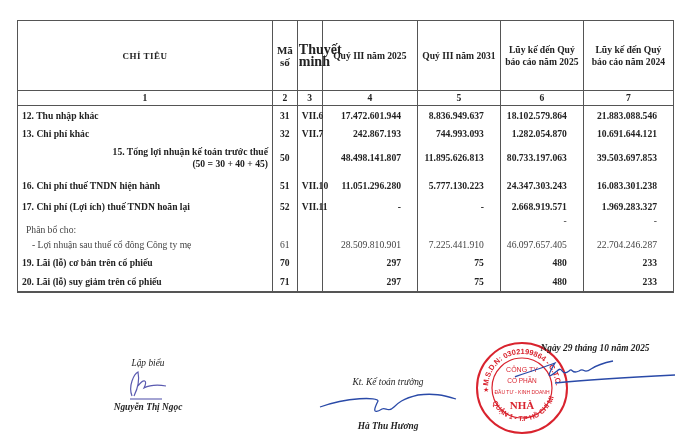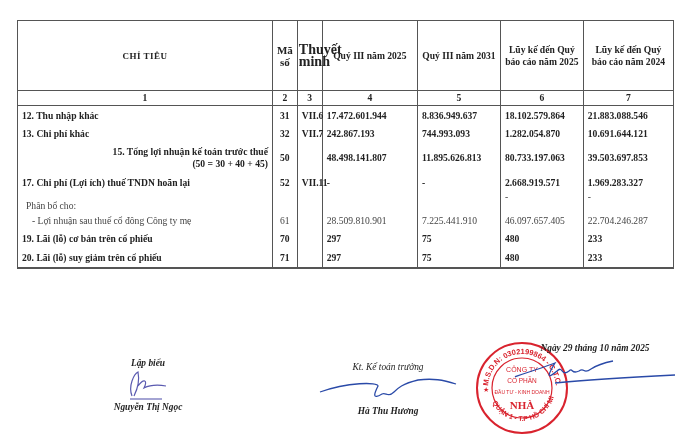--- a/index.html
+++ b/index.html
@@ -5,21 +5,21 @@
   html, body { margin:0; padding:0; background:#ffffff; }
   body { width:690px; height:441px; position:relative; overflow:hidden;
          font-family:"Liberation Serif","DejaVu Serif",serif; color:#222; }
   .sheet { position:absolute; left:17px; top:20px; width:657px; }
   table.fs { border-collapse:collapse; width:657px; table-layout:fixed; font-size:9.6px;font-family:Liberation Serif, serif; }
   table.fs th, table.fs td { border-left:1px solid #555; border-right:1px solid #555; padding:0 4px; }
   table.fs thead th { border:1px solid #555; font-weight:bold; text-align:center; line-height:12px; }
   table.fs thead tr.hdr th { height:35px; }
   table.fs thead tr.idx th { height:14px; }
   table.fs tbody td { height:18px; vertical-align:middle; font-weight:bold; }
-  table.fs tbody td.num { text-align:left; padding-right:6px; }
+  table.fs tbody td.num { text-align:right; padding-right:16px; }
   table.fs tbody td.code, table.fs tbody td.note { text-align:center; }
   table.fs tbody tr.tall td { height:31px; }
   table.fs tbody tr.mid td { height:24px; }
   table.fs tbody tr.reg td { font-weight:normal; color:#444; }
   table.fs tbody tr.alloc td { height:20px; vertical-align:bottom; font-weight:normal; color:#444; }
   table.fs tbody tr.last td { border-bottom:2px solid #555; height:20px; }
   .label2 { display:block;text-align:right; }
   .indent { padding-left:14px !important; }
   .sig { position:absolute; font-style:italic; font-size:9.4px; text-align:center; }
   .sig .role { display:block; }
@@ -89,20 +89,29 @@
           <span class="label2">(50 = 30 + 40 + 45)</span>
         </td>
         <td class="code">50</td>
         <td class="note"></td>
         <td class="num">48.498.141.807</td>
         <td class="num">11.895.626.813</td>
         <td class="num">80.733.197.063</td>
         <td class="num">39.503.697.853</td>
       </tr>
 
+      <tr class="mid">
+        <td>16. Chi phí thuế TNDN hiện hành</td>
+        <td class="code">51</td>
+        <td class="note">VII.10</td>
+        <td class="num">11.051.296.280</td>
+        <td class="num">5.777.130.223</td>
+        <td class="num">24.347.303.243</td>
+        <td class="num">16.083.301.238</td>
+      </tr>
 
       <tr>
         <td>17. Chi phí (Lợi ích) thuế TNDN hoãn lại</td>
         <td class="code">52</td>
         <td class="note">VII.11</td>
         <td class="num">-</td>
         <td class="num">-</td>
         <td class="num">2.668.919.571</td>
         <td class="num">1.969.283.327</td>
       </tr>
@@ -146,29 +155,29 @@
         <td class="num">297</td>
         <td class="num">75</td>
         <td class="num">480</td>
         <td class="num">233</td>
       </tr>
     </tbody>
   </table>
 </div>
 
 <div class="sig" style="left:88px; top:358px; width:120px;">
-  <span class="role" style="font-weight:bold">Lập biểu</span>
+  <span class="role" style="font-weight:normal">Lập biểu</span>
   <svg width="60" height="34" viewBox="0 0 60 34" style="display:block;margin:0 auto">
     <path d="M14 28 C10 18 16 6 20 4 C22 14 18 24 16 28 M20 18 C26 10 30 12 26 20 C30 18 36 16 48 18" fill="none" stroke="#5a5ab0" stroke-width="1.2"></path>
     <path d="M12 31 L44 31" stroke="#5a5ab0" stroke-width="1.1"></path>
   </svg>
   <span class="name">Nguyễn Thị Ngọc</span>
 </div>
 
-<div class="sig" style="left:318px; top:362px; width:140px;">
+<div class="sig" style="left:318px; top:377px; width:140px;">
   <span class="role">Kt. Kế toán trưởng</span>
   <svg width="140" height="34" viewBox="0 0 140 34" style="display:block;margin:0 auto">
     <path d="M2 20 C30 10 60 10 60 14 C56 22 54 28 64 22 C68 20 70 26 76 20 C80 16 84 12 100 8 C115 6 125 8 138 12" fill="none" stroke="#2a4aa8" stroke-width="1.3"></path>
   </svg>
   <span class="name" style="font-weight:bold">Hà Thu Hương</span>
 </div>
 
 <svg class="stamp" viewBox="0 0 96 96">
   <defs>
     <path id="arcTop" d="M14 48 A34 34 0 0 1 82 48"></path>

